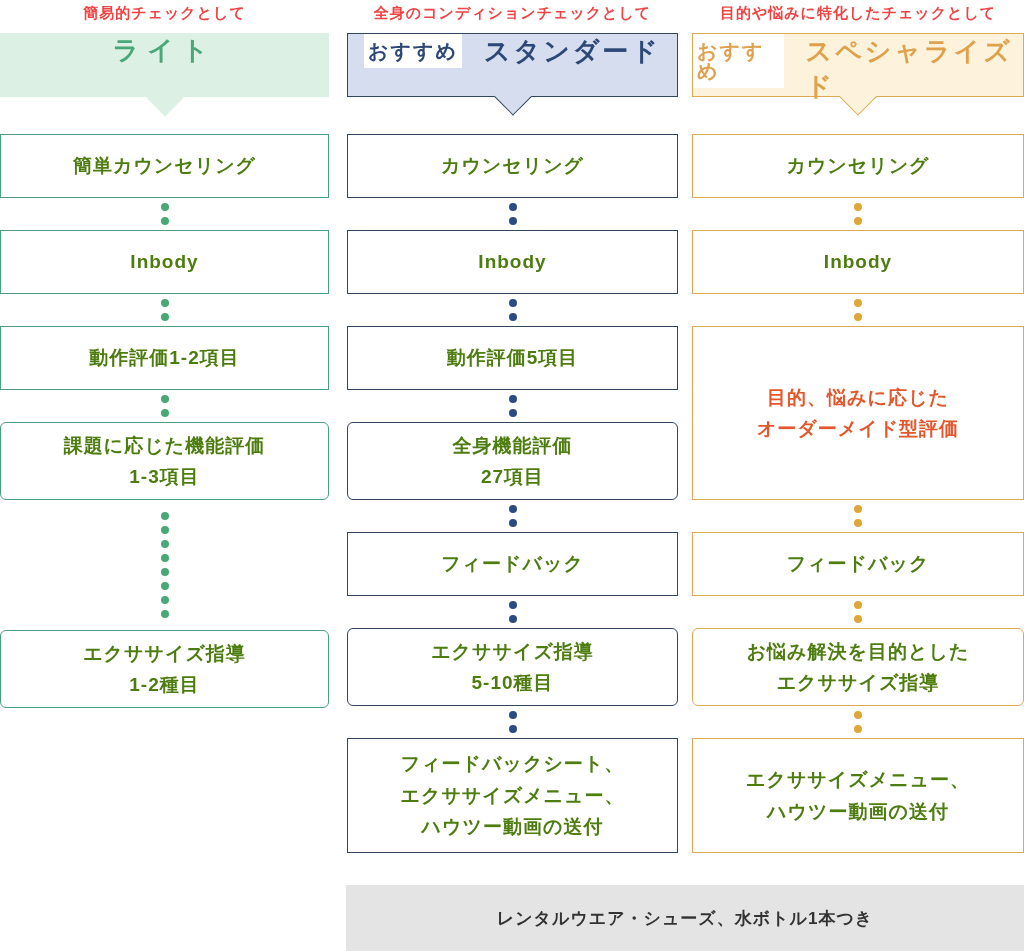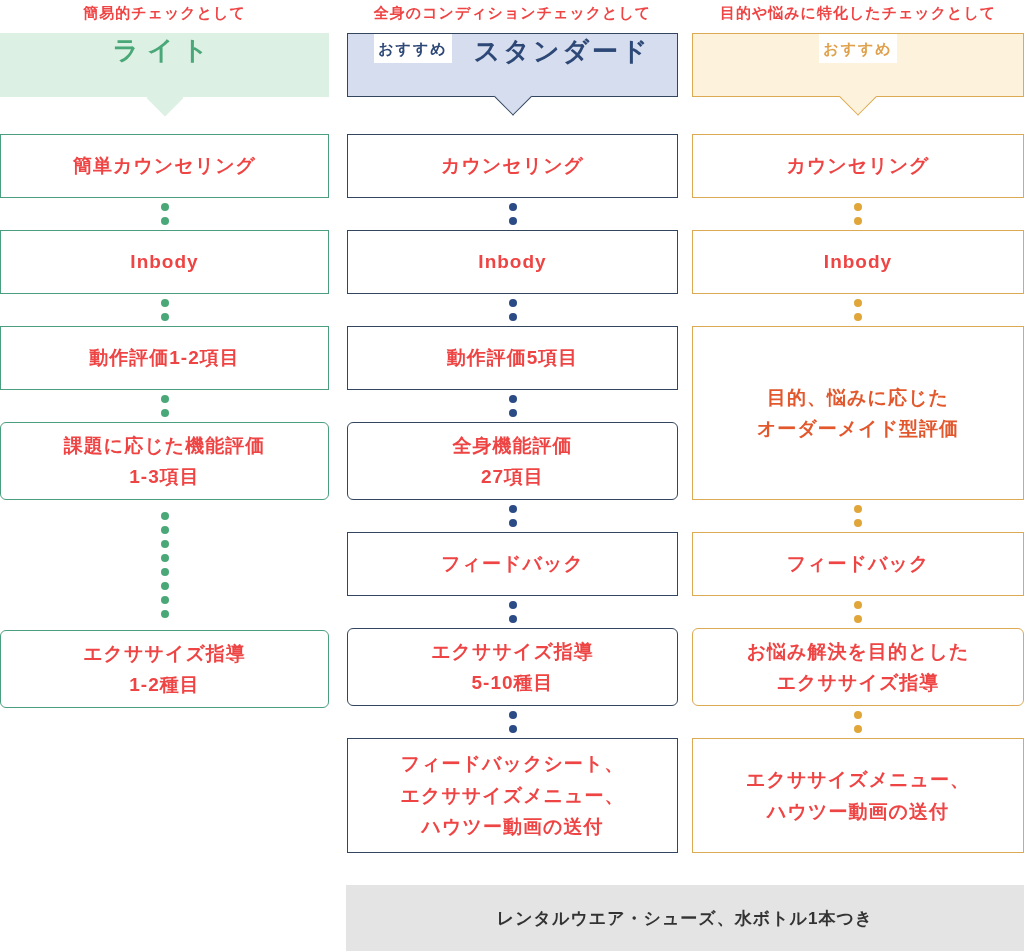--- a/index.html
+++ b/index.html
@@ -25,33 +25,33 @@
   }
   .banner.no-border{border:none;}
   .banner::after{
     content:"";position:absolute;left:50%;bottom:-14px;width:26px;height:26px;
     background:var(--hbg);transform:translateX(-50%) rotate(45deg);
     border-right:1px solid var(--bborder);border-bottom:1px solid var(--bborder);
   }
   .banner.no-border::after{border:none;}
   .badge{
     background:#ffffff;color:var(--title);
-    font-size:15px;font-weight:bold;letter-spacing:2px;
+    font-size:20px;font-weight:bold;letter-spacing:2px;
     padding:7px 4px;line-height:1;
   }
   .plan-title{
     color:var(--title);font-size:26px;font-weight:bold;letter-spacing:3px;
   }
   .plan-title.wide{letter-spacing:8px;}
 
   .steps{margin-top:37px;display:flex;flex-direction:column;align-items:stretch;}
   .box{
     box-sizing:border-box;background:#fff;border:1px solid var(--border);
     display:flex;flex-direction:column;align-items:center;justify-content:center;
-    text-align:center;font-size:19px;font-weight:bold;color:#ef4444;
+    text-align:center;font-size:19px;font-weight:bold;color:#4d7c0f;
     letter-spacing:1px;line-height:1.65;
   }
   .box.md{height:64px;}
   .box.lg{height:78px;border-radius:6px;}
   .box.merged{height:174px;}
   .box.xl{height:115px;}
   .box.accent{color:var(--accent);}
   .dots{display:flex;flex-direction:column;align-items:center;justify-content:center;gap:6px;}
   .dots.n2{height:32px;}
   .dots.n8{height:130px;}
@@ -171,20 +171,21 @@
             <div class="line">フィードバックシート、</div>
             <div class="line">エクササイズメニュー、</div>
             <div class="line">ハウツー動画の送付</div>
           </div>
         </div>
       </div>
       <div class="column col-2" style="--hbg: #fdf3dc; --title: #dfa14c; --bborder: #dcaa52; --border: #dcaa52; --dot: #e0a639; --accent: #e2582c;">
         <div class="tagline">目的や悩みに特化したチェックとして</div>
         <div class="banner">
           <span class="badge">おすすめ</span>
+          <span class="plan-title">スペシャライズド</span>
         </div>
         <div class="steps">
           <div class="box md">
             <div class="line">カウンセリング</div>
           </div>
           <div class="dots n2">
             <span class="dot"></span>
             <span class="dot"></span>
           </div>
           <div class="box md">

